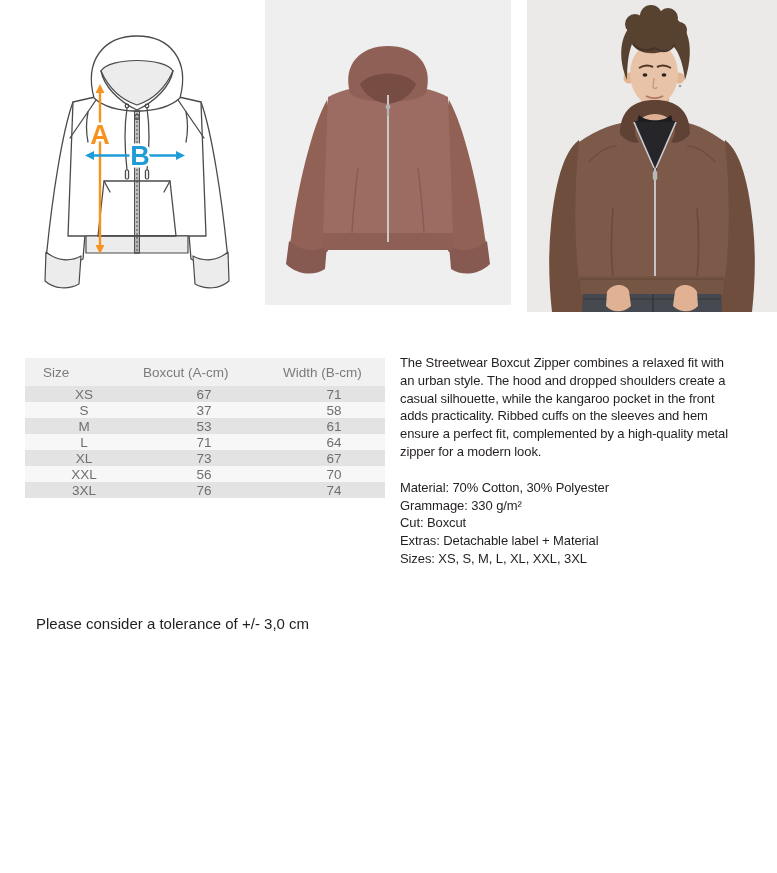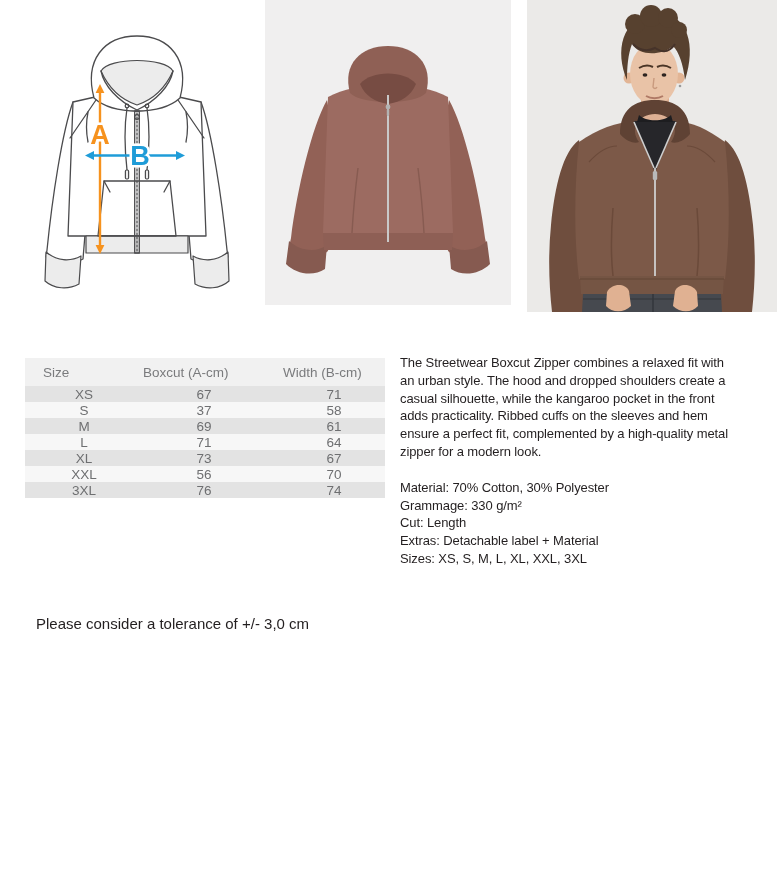--- a/index.html
+++ b/index.html
@@ -186,21 +186,21 @@
       <div>67</div>
       <div>71</div>
     </div>
     <div class="trow tdata light">
       <div>S</div>
       <div>37</div>
       <div>58</div>
     </div>
     <div class="trow tdata dark">
       <div>M</div>
-      <div>69</div>
+      <div>53</div>
       <div>61</div>
     </div>
     <div class="trow tdata light">
       <div>L</div>
       <div>71</div>
       <div>64</div>
     </div>
     <div class="trow tdata dark">
       <div>XL</div>
       <div>73</div>
@@ -215,20 +215,20 @@
       <div>3XL</div>
       <div>76</div>
       <div>74</div>
     </div>
   </div>
 
   <div class="desc">
     <p class="para">The Streetwear Boxcut Zipper combines a relaxed fit with an urban style. The hood and dropped shoulders create a casual silhouette, while the kangaroo pocket in the front adds practicality. Ribbed cuffs on the sleeves and hem ensure a perfect fit, complemented by a high-quality metal zipper for a modern look.</p>
     <div class="detail">Material: 70% Cotton, 30% Polyester</div>
     <div class="detail">Grammage: 330 g/m²</div>
-    <div class="detail">Cut: Length</div>
+    <div class="detail">Cut: Boxcut</div>
     <div class="detail">Extras: Detachable label + Material</div>
     <div class="detail">Sizes: XS, S, M, L, XL, XXL, 3XL</div>
   </div>
 
   <div class="tolerance">Please consider a tolerance of +/- 3,0 cm</div>
 
 </div>
 
 </body></html>

